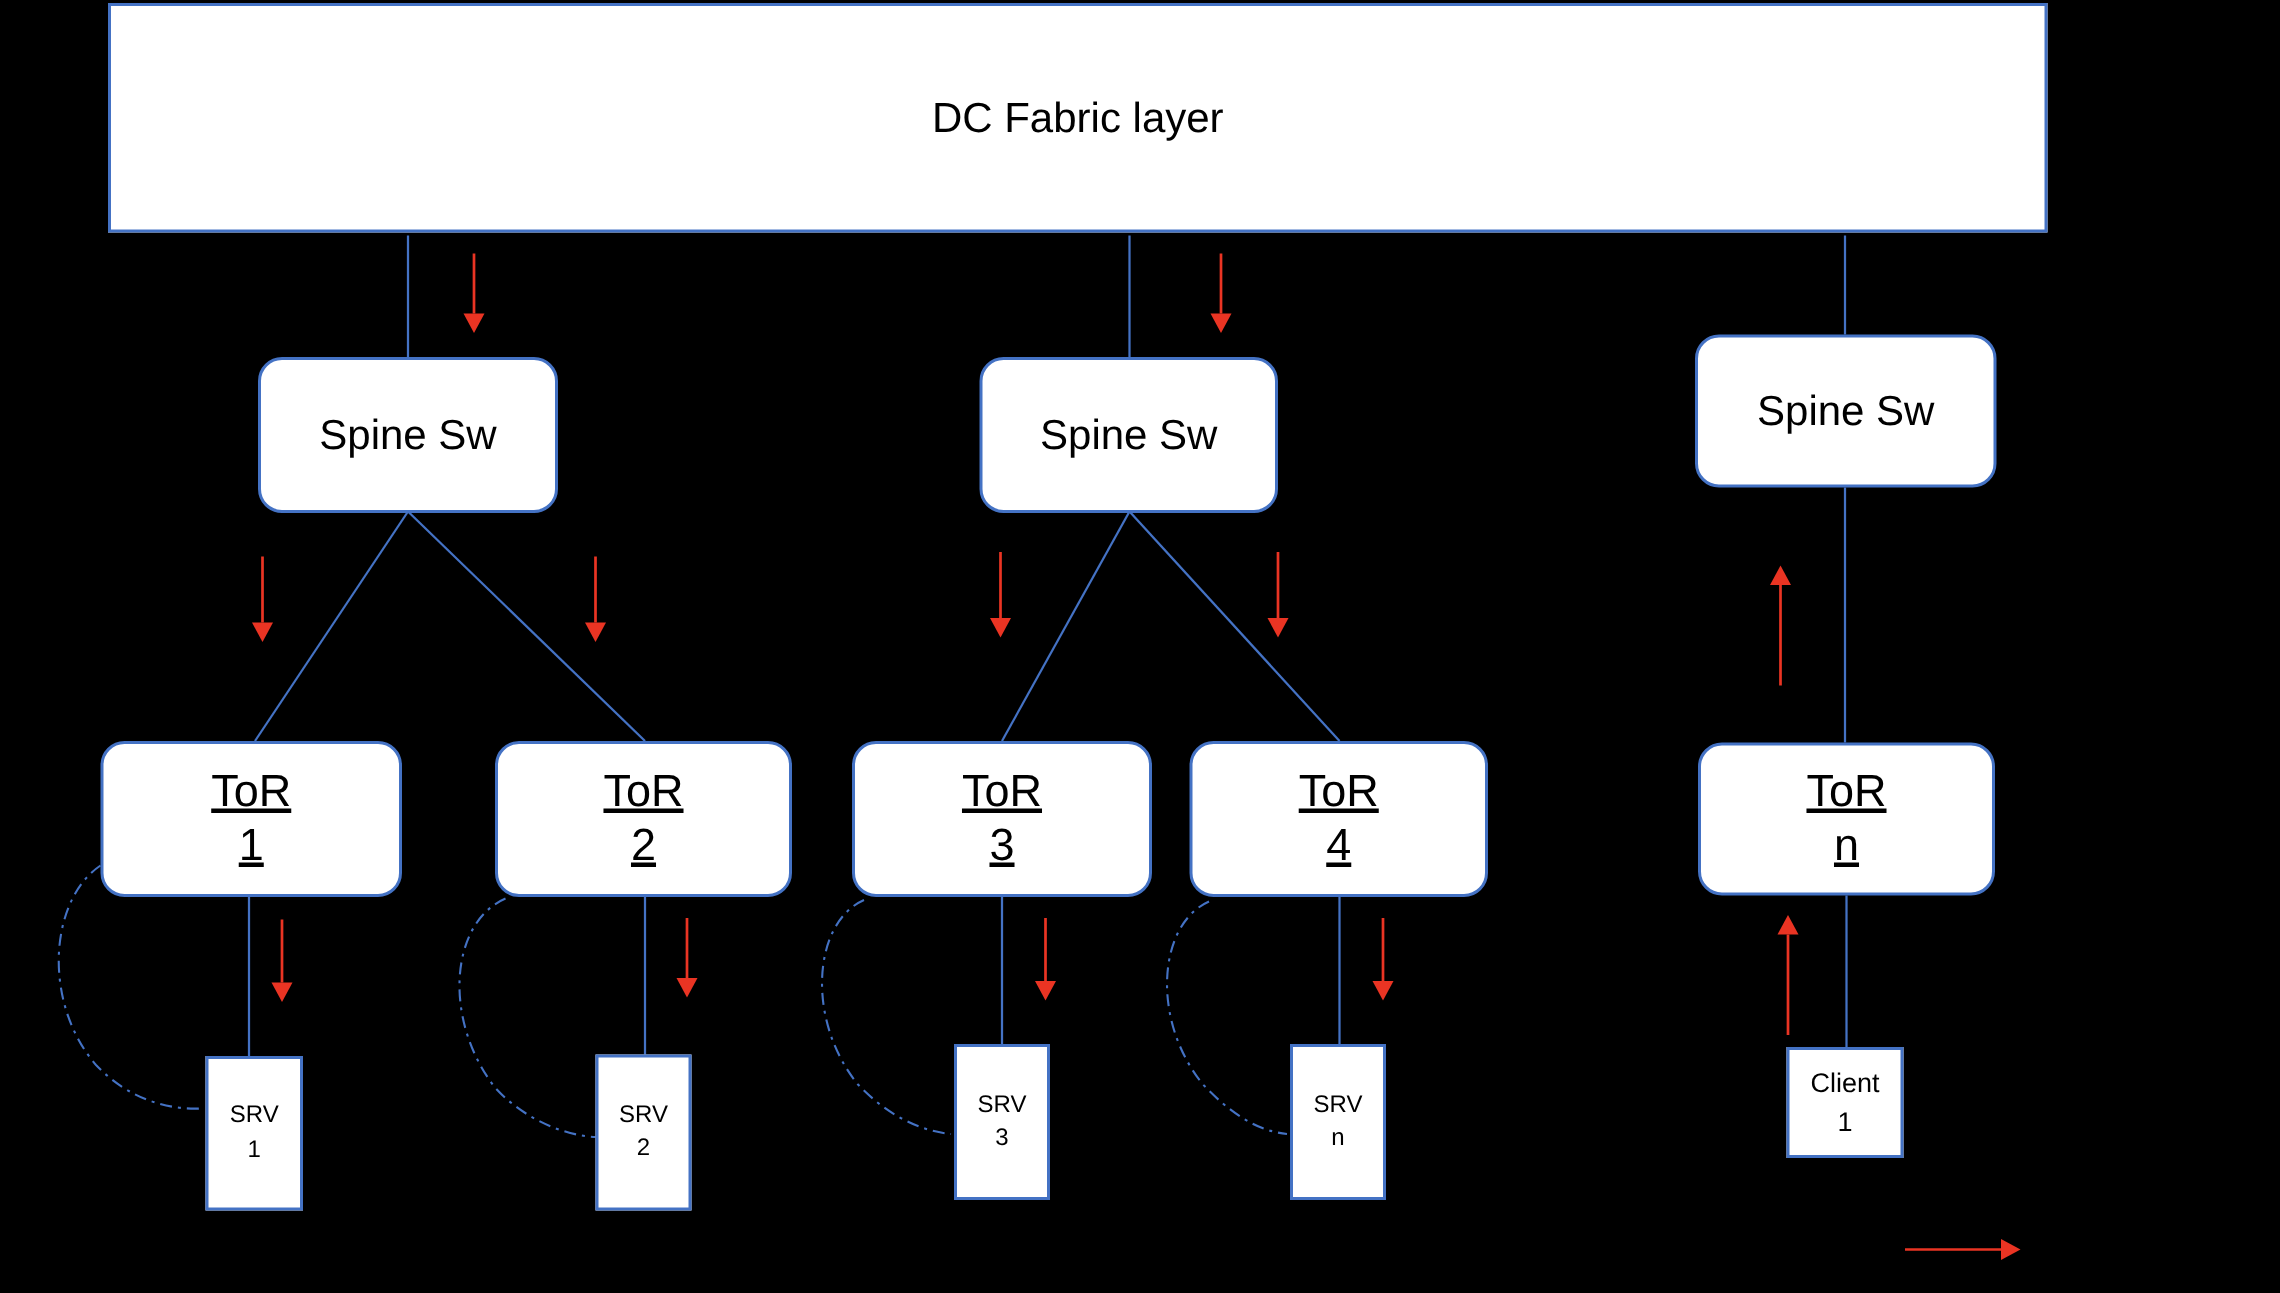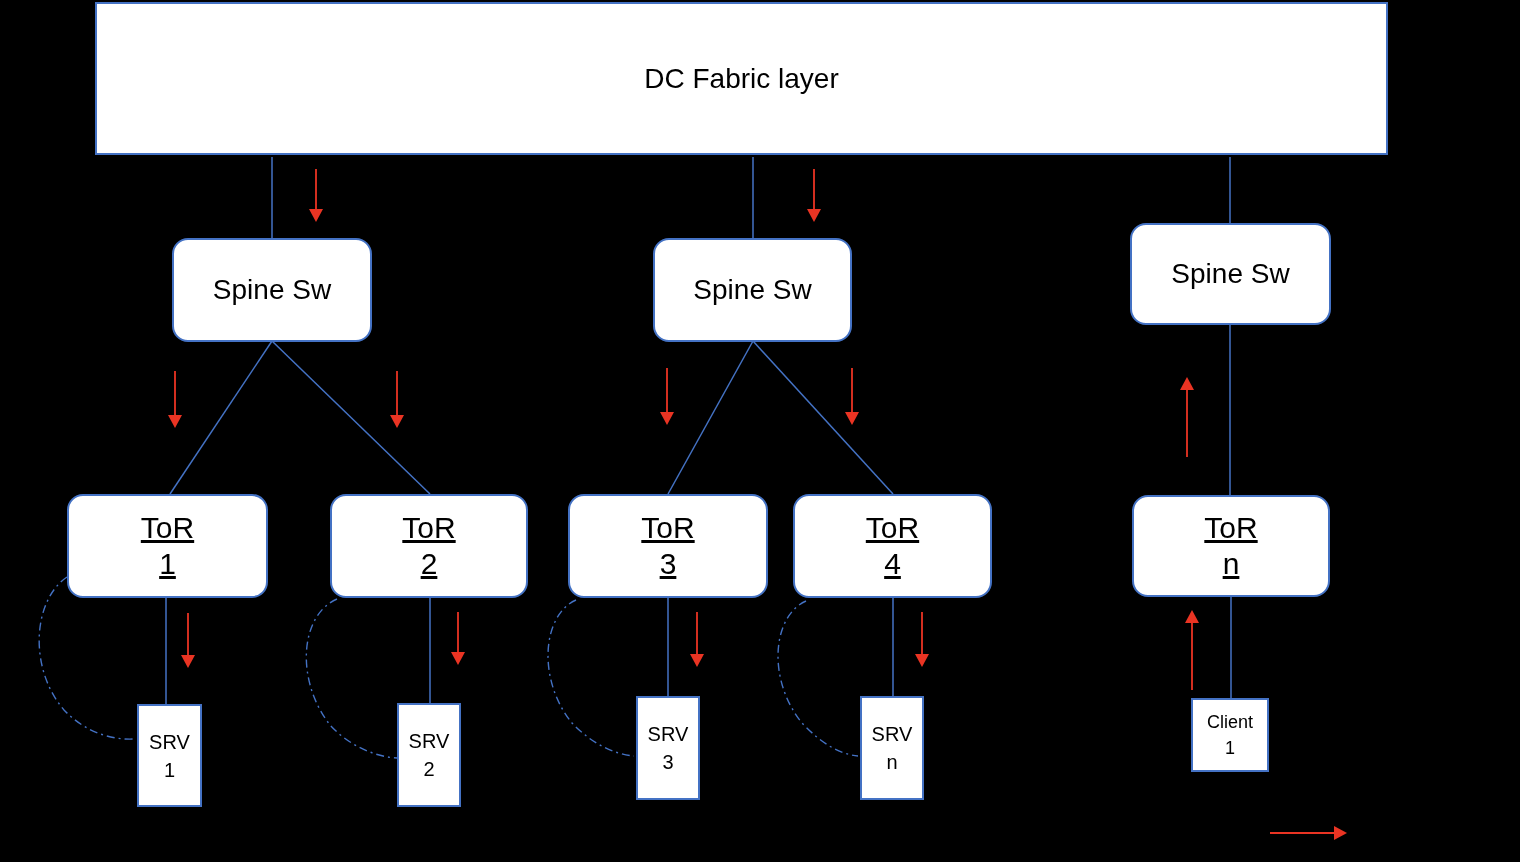--- a/index.html
+++ b/index.html
@@ -15,21 +15,21 @@
     background:var(--node-fill,#fff);
     border:2px solid var(--node-border,#4472c4);
     color:var(--label-text,#000);
     display:flex;flex-direction:column;align-items:center;justify-content:center;
     text-align:center;
   }
   .rounded{border-radius:16px;}
   .fabric{font-size:28px;}
   .spine{font-size:28px;}
   .tor{font-size:30px;line-height:1.2;text-decoration:underline;}
-  .srv{font-size:20px;line-height:1.4;}
+  .srv{font-size:16px;line-height:1.4;}
   .client{font-size:18px;line-height:1.45;}
   .link{stroke:var(--connector,#4472c4);stroke-width:1.5;fill:none;}
   .loop{stroke-dasharray:8 4 2 4;stroke-width:1.4;}
   .arrow-shaft{stroke:var(--arrow,#ea3423);stroke-width:1.8;fill:none;}
   .arrow-head{fill:var(--arrow,#ea3423);stroke:none;}
 </style>
 </head>
 <body>
 
 <div class="canvas">
@@ -108,21 +108,21 @@
       <line class="arrow-shaft" x1="1192" y1="690" x2="1192" y2="623"></line>
         <polygon class="arrow-head" points="1185,623 1199,623 1192,610"></polygon>
     </g>
 
     <g>
       <line class="arrow-shaft" x1="1270" y1="833" x2="1334" y2="833"></line>
         <polygon class="arrow-head" points="1334,826 1334,840 1347,833"></polygon>
     </g>
   </svg>
 
-  <div class="node fabric" style="left:95px;top:2px;width:1293px;height:153px;">
+  <div class="node fabric" style="left:72px;top:2px;width:1293px;height:153px;">
     <span>DC Fabric layer</span>
   </div>
 
   <div class="node rounded spine" style="left:172px;top:238px;width:200px;height:104px;">
     <span>Spine Sw</span>
   </div>
   <div class="node rounded spine" style="left:653px;top:238px;width:199px;height:104px;">
     <span>Spine Sw</span>
   </div>
   <div class="node rounded spine" style="left:1130px;top:223px;width:201px;height:102px;">

